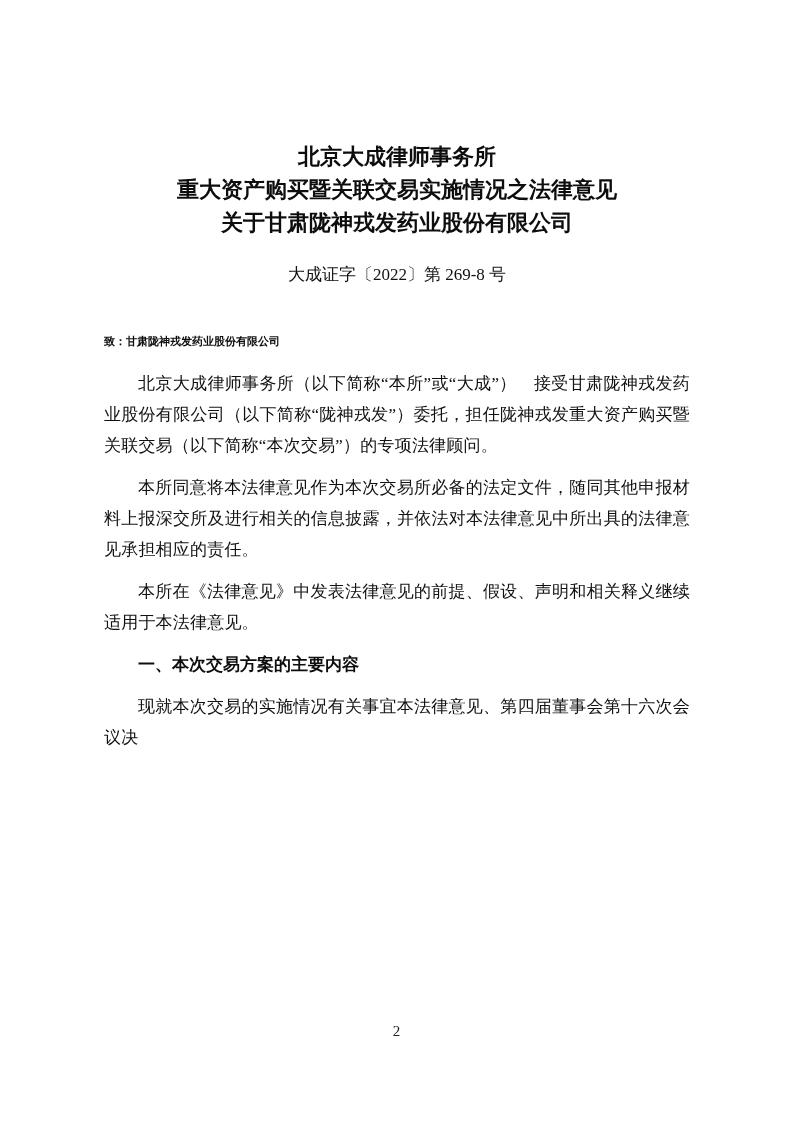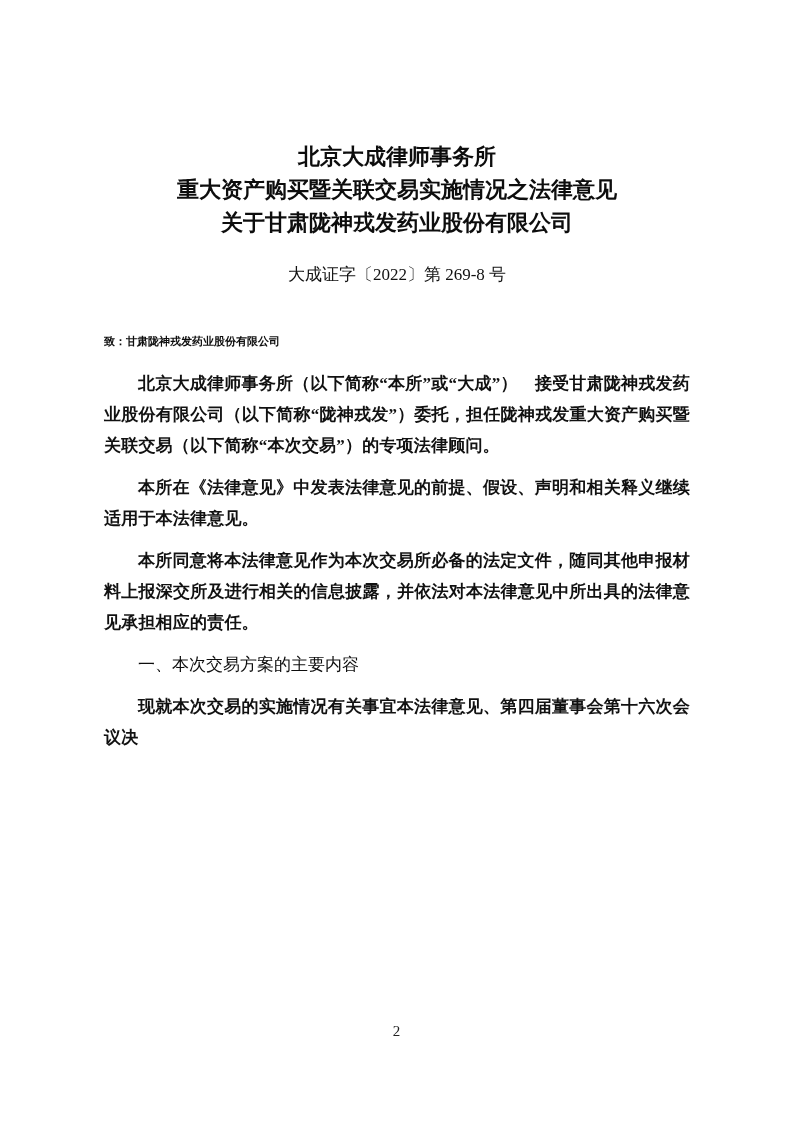--- a/index.html
+++ b/index.html
@@ -39,27 +39,26 @@
     line-height: 31px;
     color: #0d0d0d;
   }
   .para {
     margin-top: 11px;
     font-size: 17px;
     line-height: 31px;
     text-align: justify;
     text-indent: 2em;
     letter-spacing: 0.2px;
-    font-weight: bold;
   }
   .heading {
     margin-top: 11px;
     font-size: 17px;
     line-height: 31px;
-    font-weight: normal;
+    font-weight: bold;
     text-indent: 2em;
     color: #0d0d0d;
   }
   .page-number {
     position: absolute;
     left: 0;
     right: 0;
     top: 1021px;
     text-align: center;
     font-size: 15px;
@@ -76,22 +75,22 @@
     <span class="title-line">北京大成律师事务所</span>
     <span class="title-line">重大资产购买暨关联交易实施情况之法律意见</span>
     <span class="title-line">关于甘肃陇神戎发药业股份有限公司</span>
   </h1>
 
   <div class="doc-number">大成证字〔2022〕第 269-8 号</div>
 
   <div class="addressee">致：甘肃陇神戎发药业股份有限公司</div>
 
   <p class="para">北京大成律师事务所（以下简称“本所”或“大成”）　接受甘肃陇神戎发药业股份有限公司（以下简称“陇神戎发”）委托，担任陇神戎发重大资产购买暨关联交易（以下简称“本次交易”）的专项法律顾问。</p>
+  <p class="para">本所同意将本法律意见作为本次交易所必备的法定文件，随同其他申报材料上报深交所及进行相关的信息披露，并依法对本法律意见中所出具的法律意见承担相应的责任。</p>
   <p class="para">本所在《法律意见》中发表法律意见的前提、假设、声明和相关释义继续适用于本法律意见。</p>
-  <p class="para">本所同意将本法律意见作为本次交易所必备的法定文件，随同其他申报材料上报深交所及进行相关的信息披露，并依法对本法律意见中所出具的法律意见承担相应的责任。</p>
 
   <h2 class="heading">一、本次交易方案的主要内容</h2>
 
   <p class="para">现就本次交易的实施情况有关事宜本法律意见、第四届董事会第十六次会议决</p>
 
   <div class="page-number">2</div>
 
 </div>
 
 </body></html>

